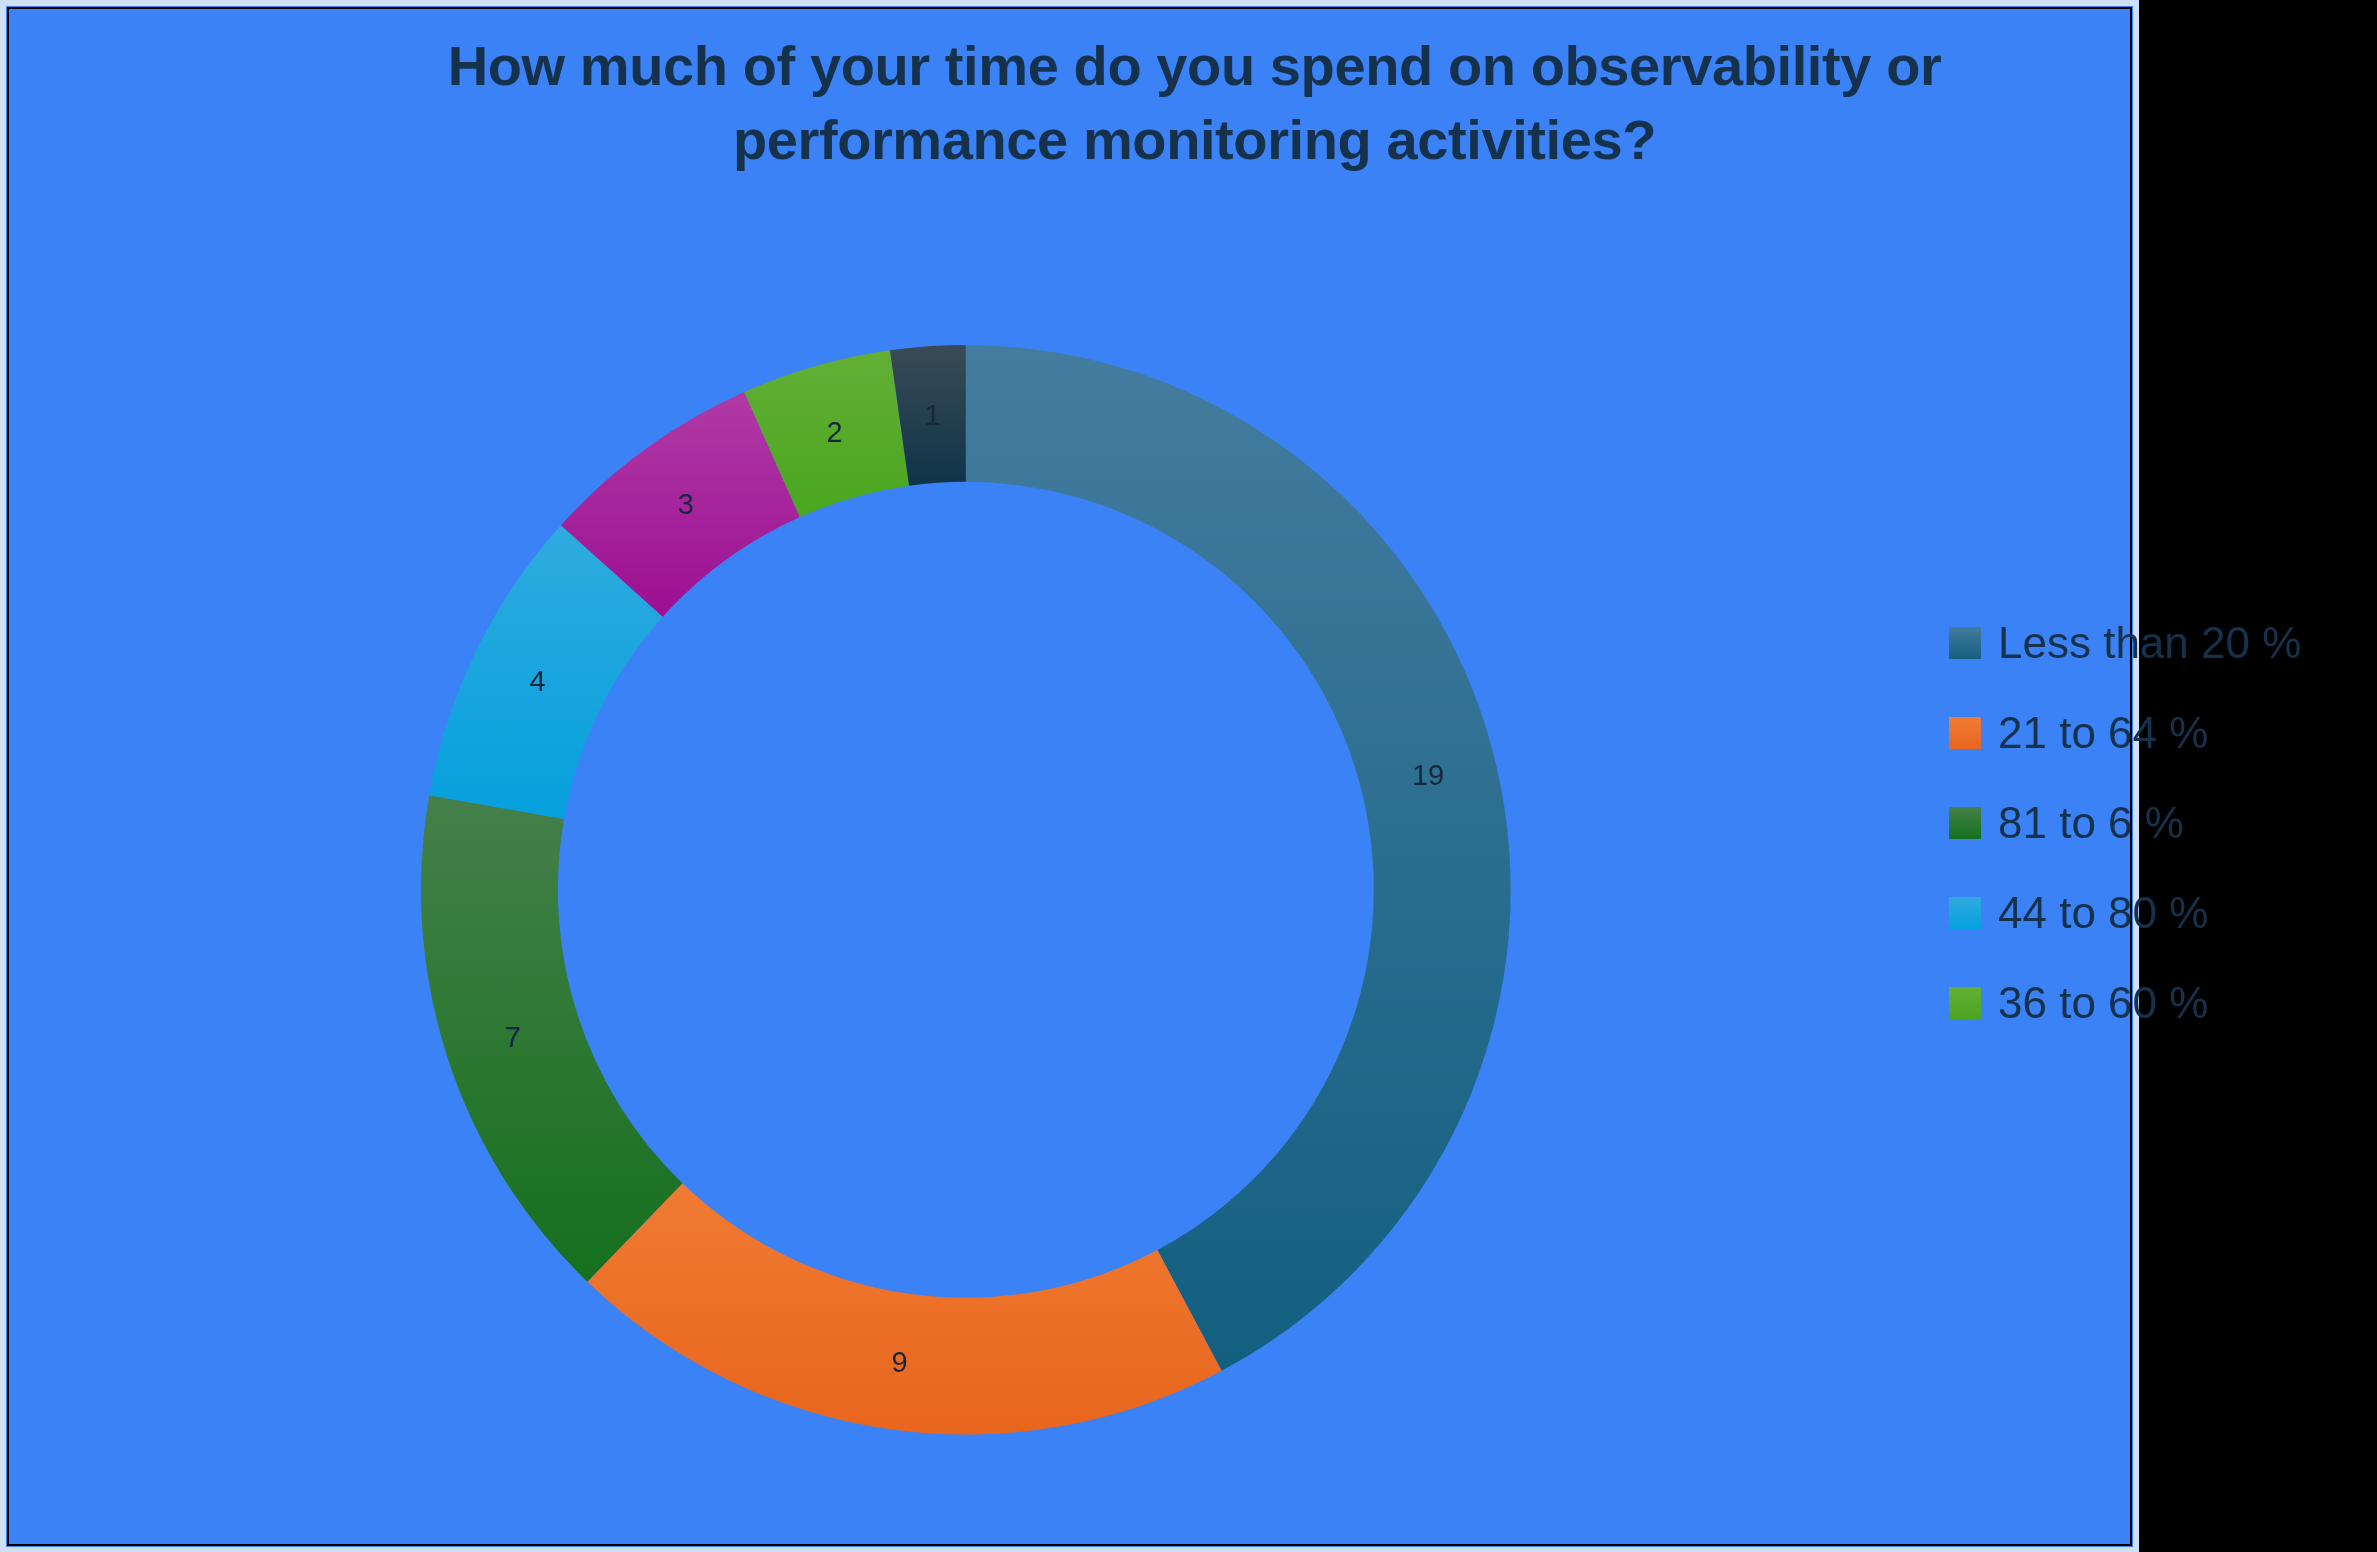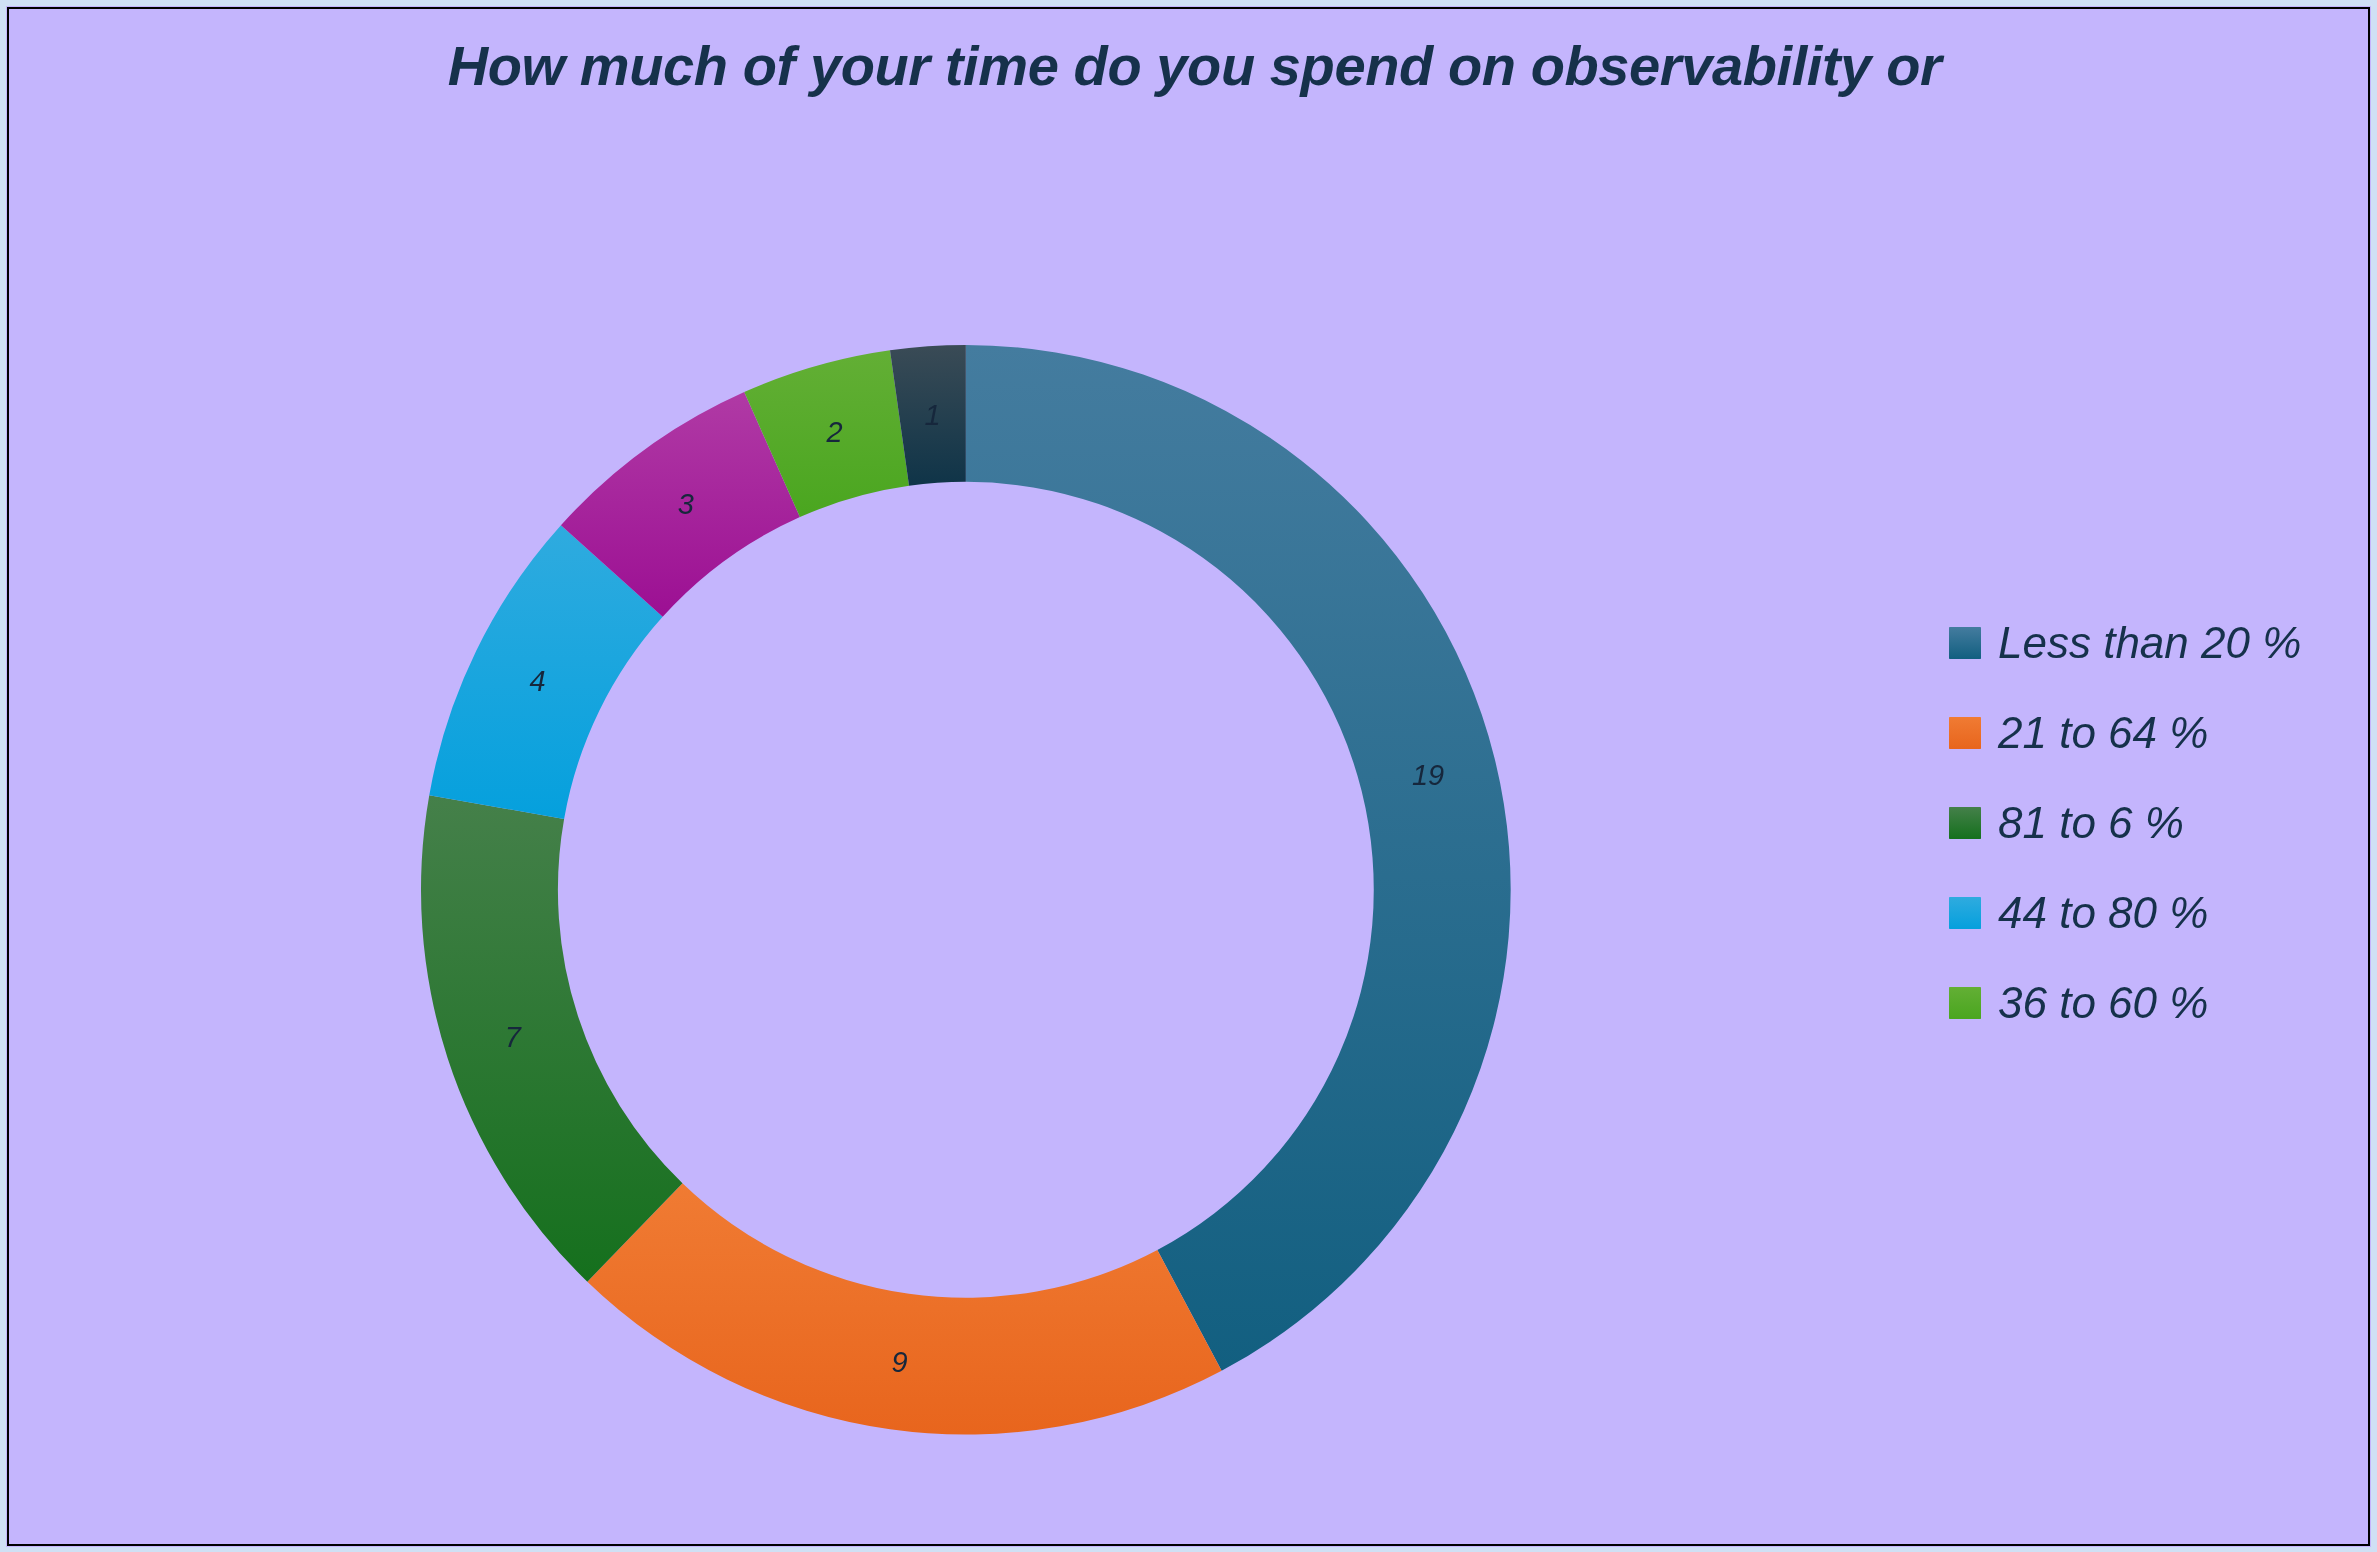--- a/index.html
+++ b/index.html
@@ -10,28 +10,27 @@
   body {
     width: 2377px;
     height: 1553px;
     overflow: hidden;
     font-family: "Liberation Sans", sans-serif;
   }
 
   .page {
     position: absolute;
     left: 0; top: 0;
-    width: 2377px;
+    width: 2139px;
     height: 1553px;
-    background: #c4b5fd;
+    background: #3b82f6;
     box-sizing: border-box;
     border: 6.4px solid #cfe0f4;
     outline: 2.8px solid #000000;
     outline-offset: -9.2px;
-    font-style: italic;
   }
 
   .chart-title {
     position: absolute;
     left: 120px;
     top: 22.6px;
     width: 2137px;
     text-align: center;
     font-size: 56px;
     line-height: 1.33;
@@ -90,20 +89,21 @@
     line-height: 1;
   }
 </style>
 </head>
 <body>
 
 <div class="page">
 
   <div class="chart-title">
     <div>How much of your time do you spend on observability or</div>
+    <div>performance monitoring activities?</div>
   </div>
 
   <div class="plot-area">
     <svg id="donut-svg" viewBox="0 0 3368 2200">
       <defs id="slice-gradients">
           <linearGradient id="grad-slice-0" x1="0" y1="0" x2="0" y2="1">
             <stop offset="0%" stop-color="#447c9f"></stop>
             <stop offset="100%" stop-color="#125f80"></stop>
           </linearGradient>
           <linearGradient id="grad-slice-1" x1="0" y1="0" x2="0" y2="1">

